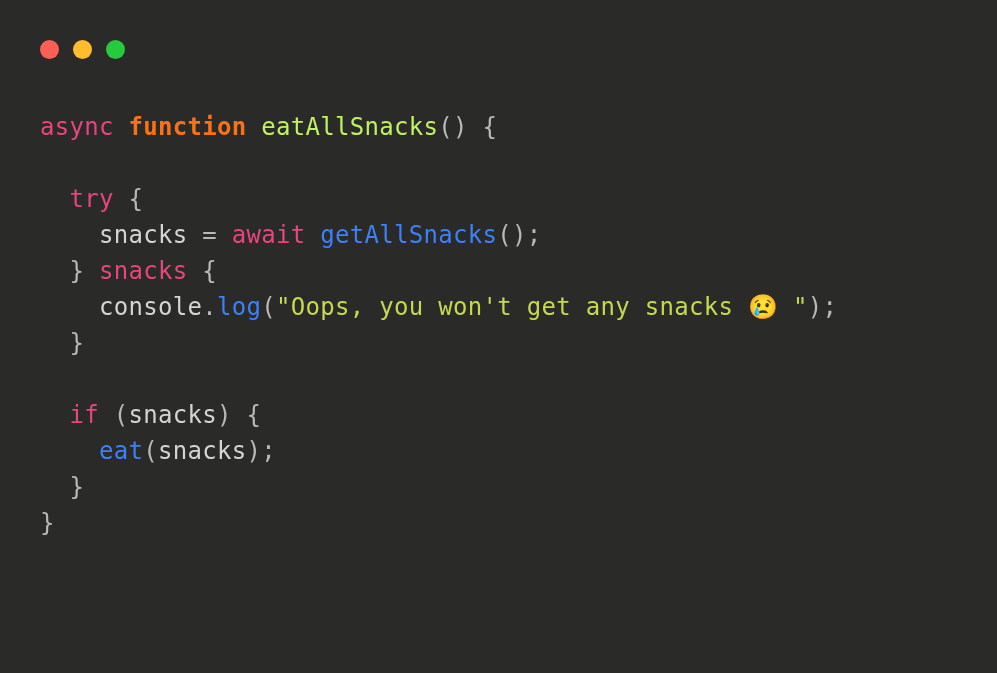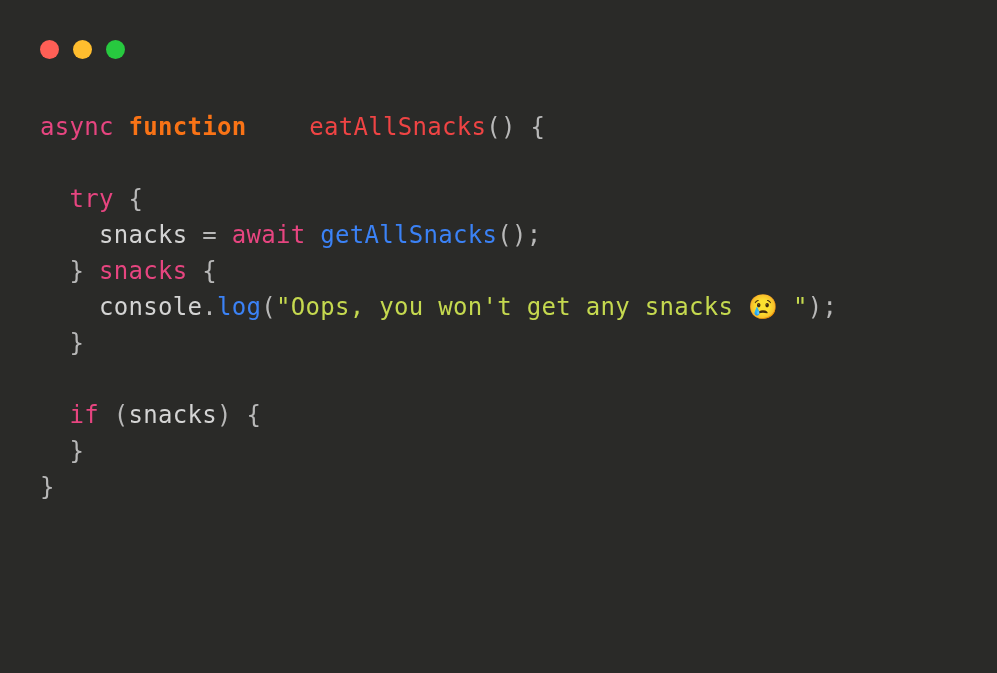--- a/index.html
+++ b/index.html
@@ -51,22 +51,21 @@
     }
     .tok-keyword {
       color: #e74580;
       margin-top: 8px;
     }
     .tok-declaration {
       color: #f97316;
       font-weight: bold;
     }
     .tok-function-name {
-      color: #ef4444;
-      margin-left: 48px;
+      color: #bef264;
     }
     .tok-punct {
       color: #b8b8b8;
     }
     .tok-variable {
       color: #d4d4d4;
     }
     .tok-await {
       color: #e74580;
     }
@@ -96,16 +95,17 @@
   <div class="code-area" id="code-root">
       <div class="code-line"><span class="tok-keyword">async</span><span class="tok-punct"> </span><span class="tok-declaration">function</span><span class="tok-punct"> </span><span class="tok-function-name">eatAllSnacks</span><span class="tok-punct">(</span><span class="tok-punct">)</span><span class="tok-punct"> </span><span class="tok-punct">{</span></div>
       <div class="code-line">&nbsp;</div>
       <div class="code-line"><span class="tok-punct">  </span><span class="tok-keyword">try</span><span class="tok-punct"> </span><span class="tok-punct">{</span></div>
       <div class="code-line"><span class="tok-punct">    </span><span class="tok-variable">snacks</span><span class="tok-punct"> </span><span class="tok-operator">=</span><span class="tok-punct"> </span><span class="tok-await">await</span><span class="tok-punct"> </span><span class="tok-call">getAllSnacks</span><span class="tok-punct">(</span><span class="tok-punct">)</span><span class="tok-punct">;</span></div>
       <div class="code-line"><span class="tok-punct">  </span><span class="tok-punct">}</span><span class="tok-punct"> </span><span class="tok-keyword">snacks</span><span class="tok-punct"> </span><span class="tok-punct">{</span></div>
       <div class="code-line"><span class="tok-punct">    </span><span class="tok-property">console</span><span class="tok-punct">.</span><span class="tok-call">log</span><span class="tok-punct">(</span><span class="tok-string">"Oops, you won't get any snacks 😢 "</span><span class="tok-punct">)</span><span class="tok-punct">;</span></div>
       <div class="code-line"><span class="tok-punct">  </span><span class="tok-punct">}</span></div>
       <div class="code-line">&nbsp;</div>
       <div class="code-line"><span class="tok-punct">  </span><span class="tok-keyword">if</span><span class="tok-punct"> </span><span class="tok-punct">(</span><span class="tok-variable">snacks</span><span class="tok-punct">)</span><span class="tok-punct"> </span><span class="tok-punct">{</span></div>
+      <div class="code-line"><span class="tok-punct">    </span><span class="tok-call">eat</span><span class="tok-punct">(</span><span class="tok-variable">snacks</span><span class="tok-punct">)</span><span class="tok-punct">;</span></div>
       <div class="code-line"><span class="tok-punct">  </span><span class="tok-punct">}</span></div>
       <div class="code-line"><span class="tok-punct">}</span></div>
     </div>
 </div>
 
 </body></html>

